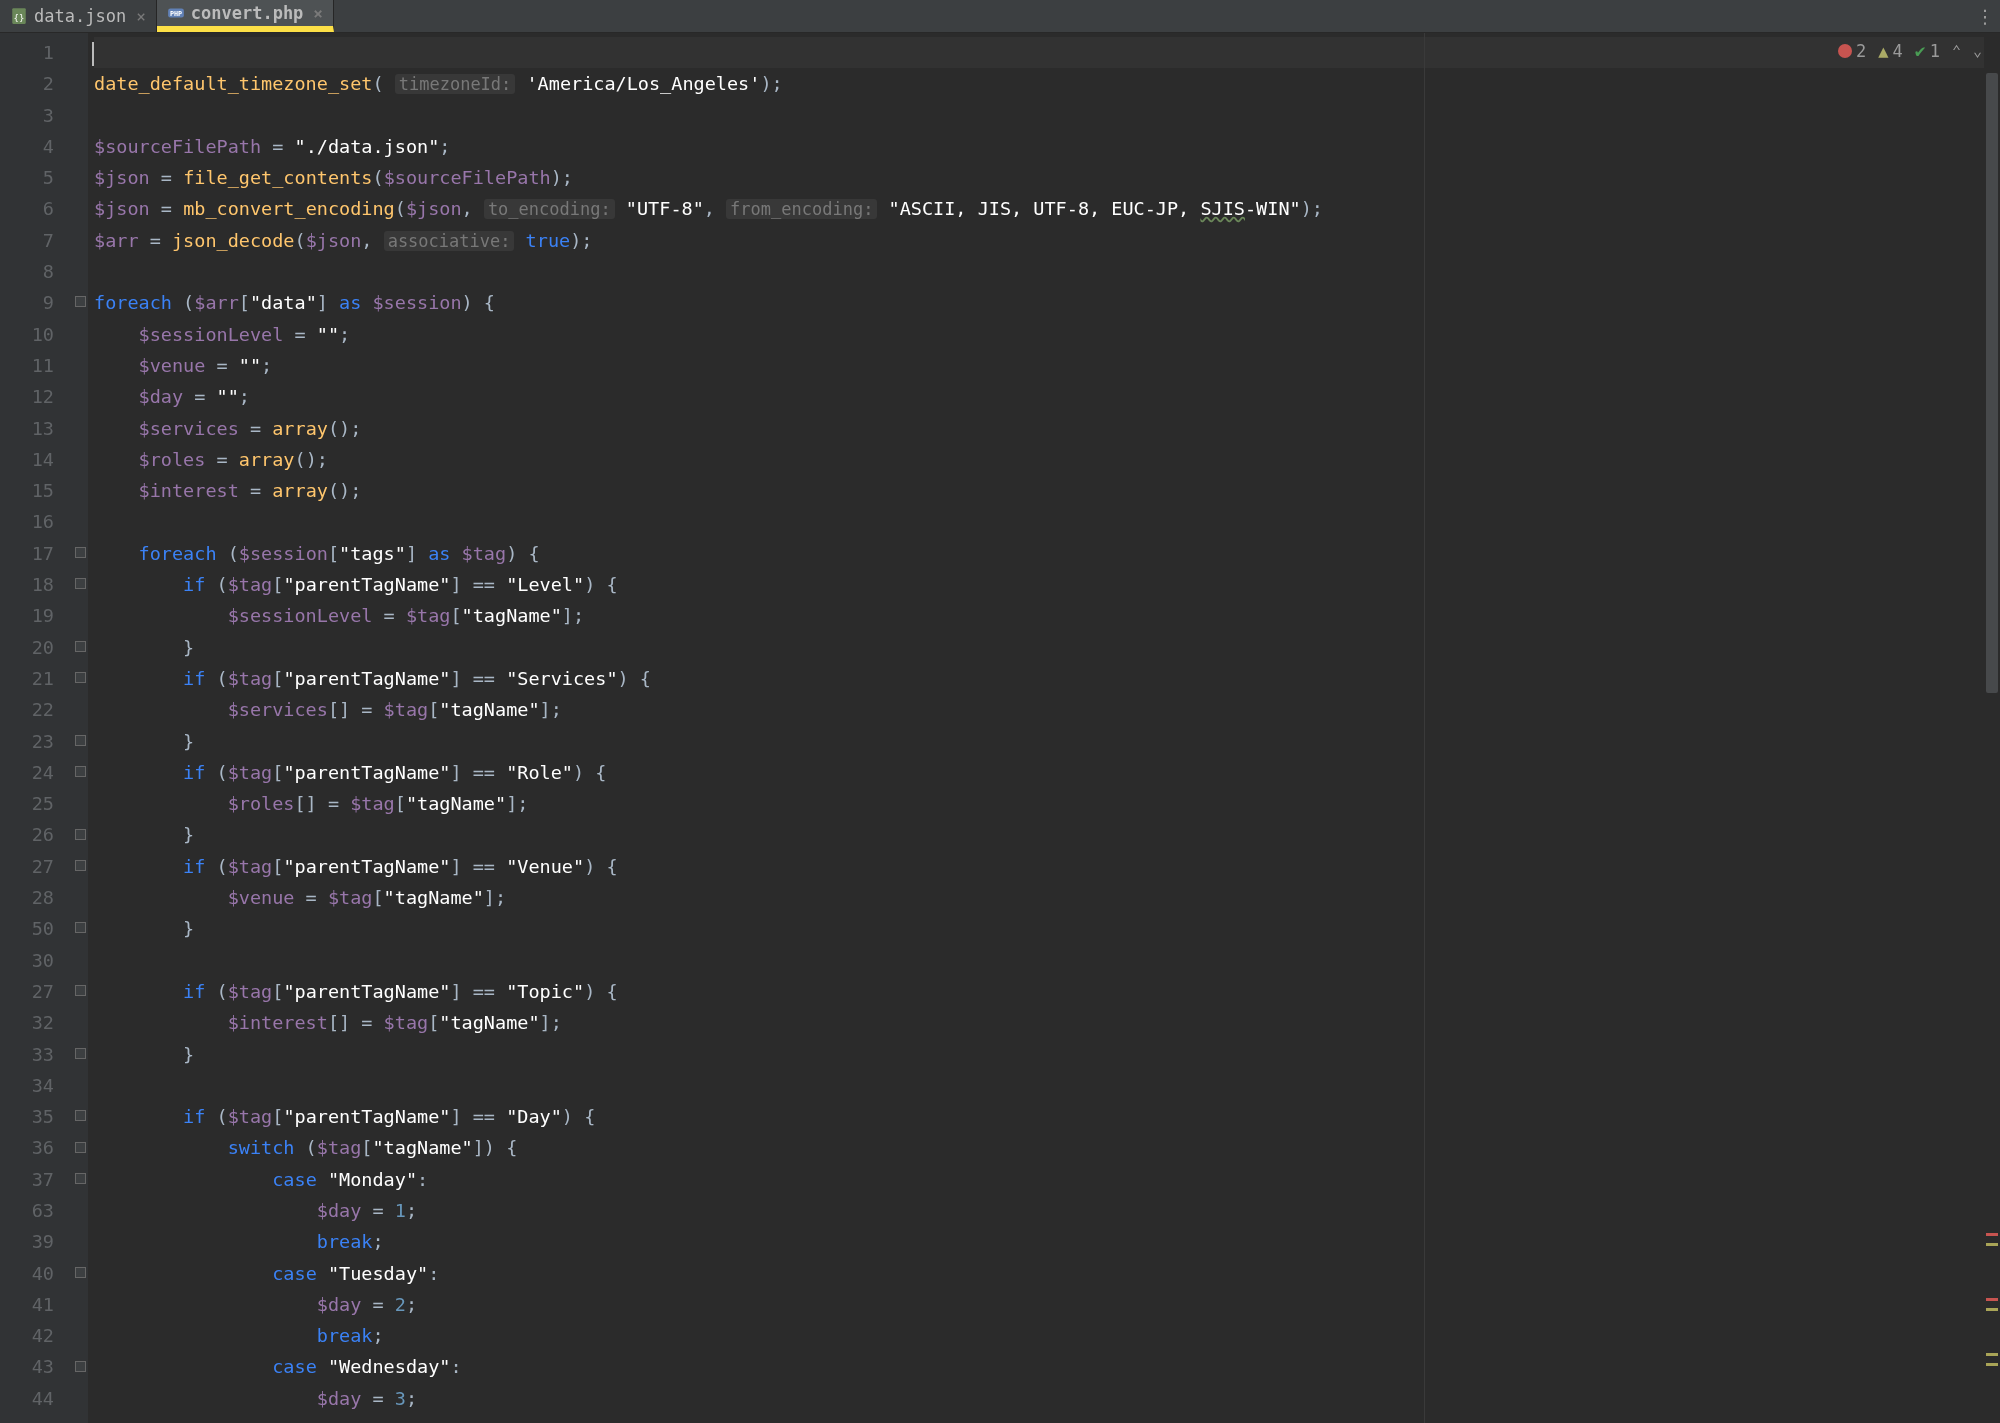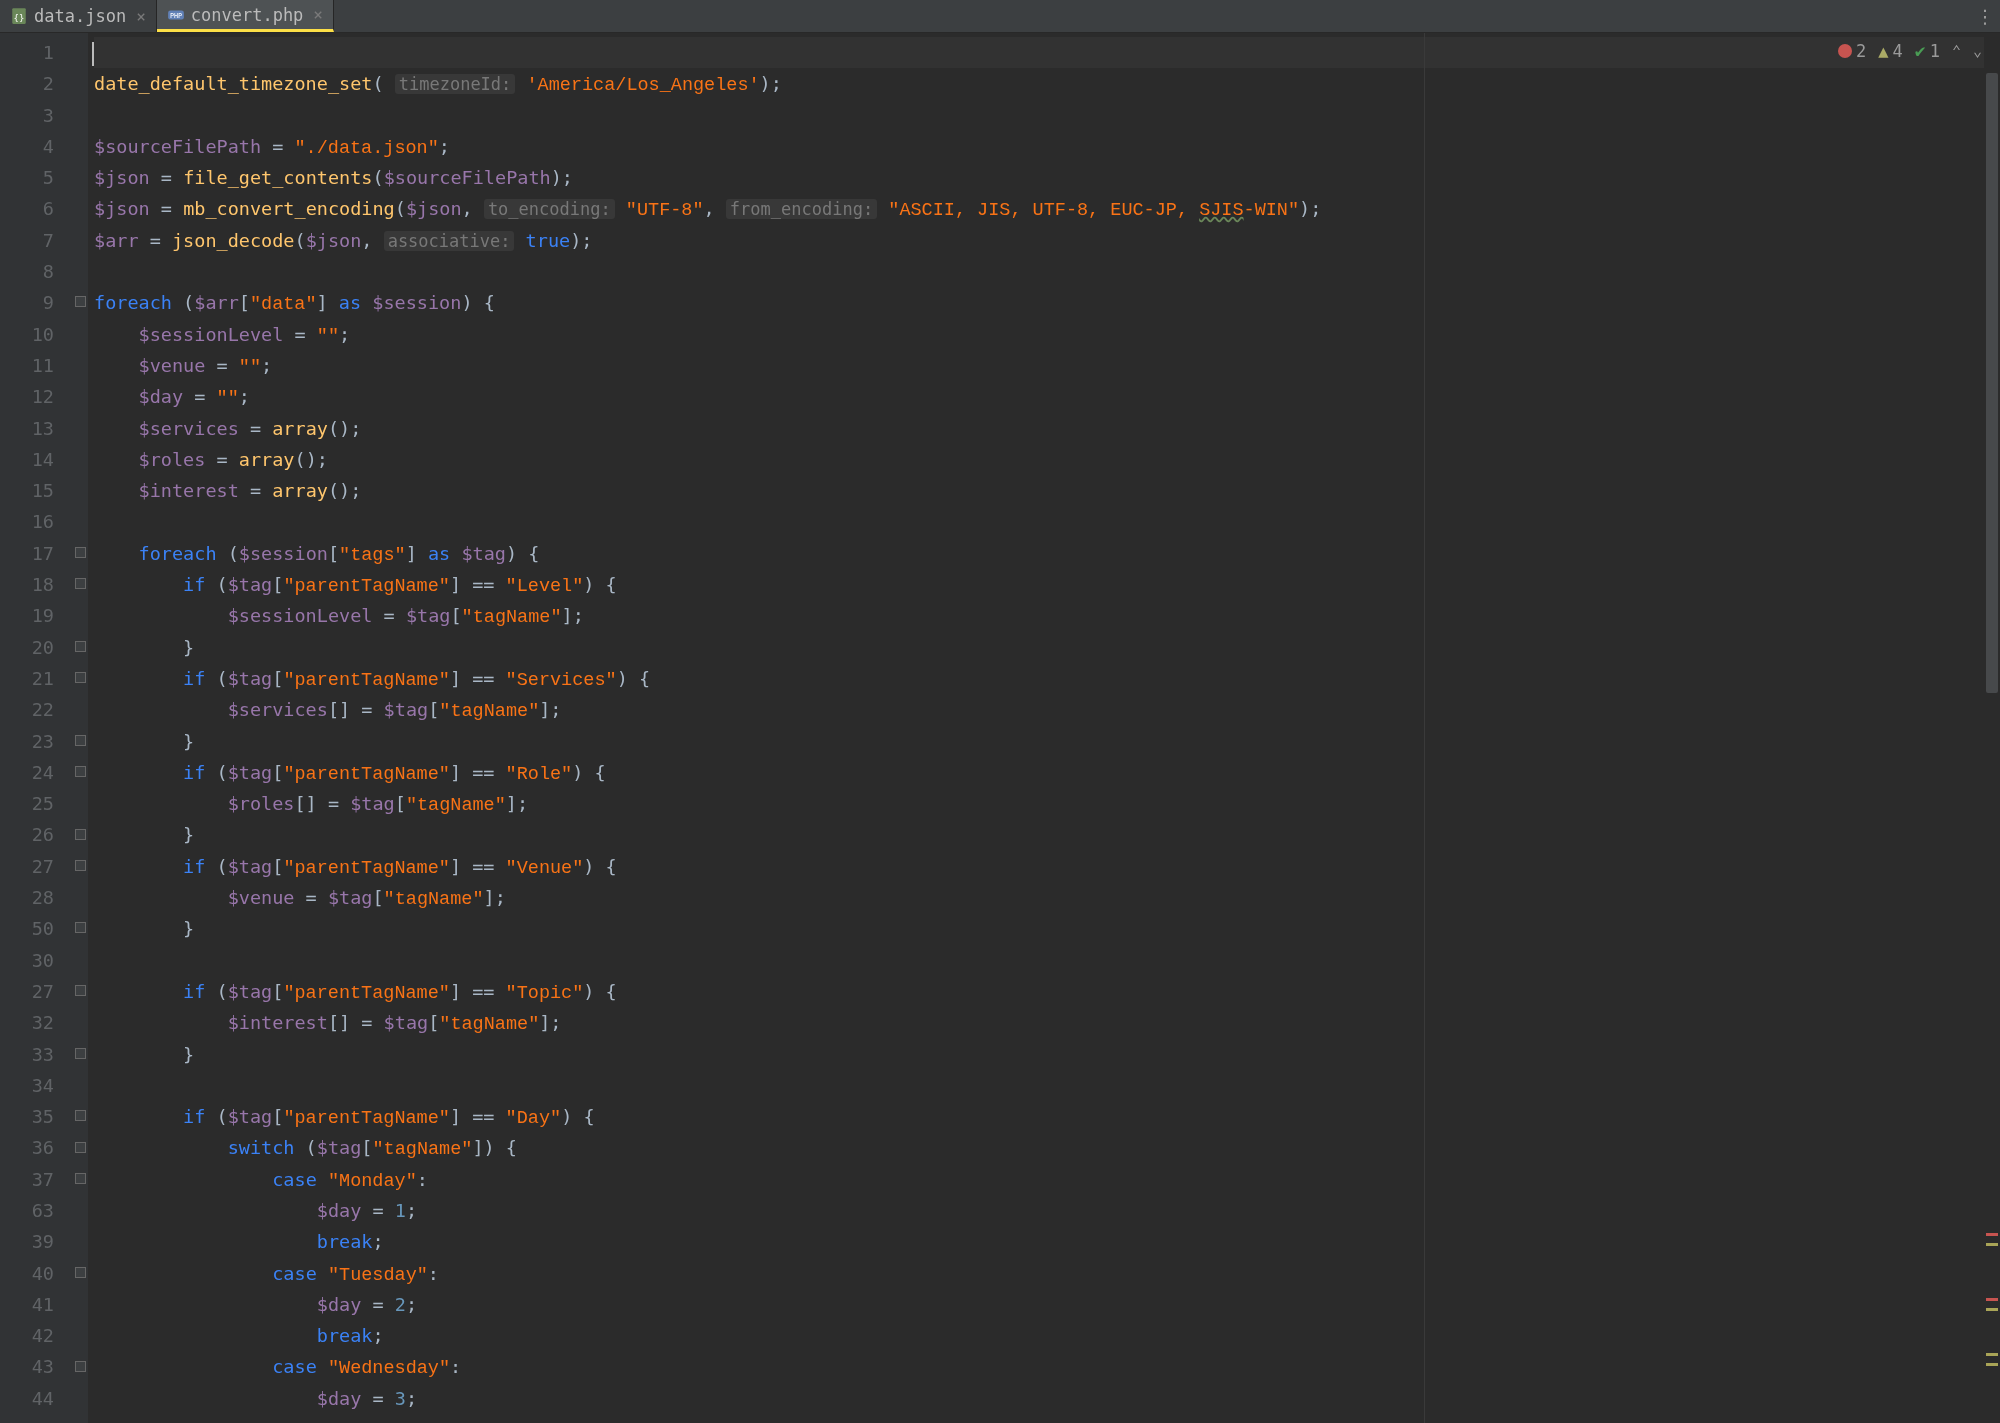--- a/index.html
+++ b/index.html
@@ -25,21 +25,22 @@
   align-items: center;
   padding: 0 10px;
   gap: 6px;
   font-size: 17px;
   color: #bbbbbb;
   border-right: 1px solid #262626;
   cursor: pointer;
 }
 .tab.active {
   background: #4e5254;
-  border-bottom: 3px solid #fde047;
+  border-bottom: 6px solid #fde047;
+  font-weight: bold;
 }
 .tab .file-icon { width: 18px; height: 18px; }
 .tab .close-x { color: #7a7a7a; font-size: 16px; margin-left: 4px; }
 .tab-bar .spacer { flex: 1; }
 .more-menu { width: 30px; display:flex; align-items:center; justify-content:center; color:#a0a0a0; cursor:pointer; }
 
 
 .editor-wrap {
   display: flex;
   height: calc(1423px - 33px);
@@ -89,21 +90,21 @@
 .cursor-line { background: #323232; }
 .caret {
   display:inline-block; width:2px; height:24px; background:#bbbbbb;
   vertical-align: middle; margin-left:-2px;
 }
 
 
 .kw   { color: #3b82f6; }     
 .fn   { color: #ffc66d; }     
 .var  { color: #9876aa; }     
-.str  { color: #f97316; font-family: Liberation Mono, monospace; }     
+.str  { color: #ffffff; }     
 .num  { color: #6897bb; }
 .tag  { color: #e8bf6a; }     
 .hint { color: #787878; background:#383838; padding:0 4px; border-radius:3px; font-size:17px; }
 .wavy-green { text-decoration: underline wavy #6a8759; text-decoration-skip-ink: none; }
 
 
 .right-margin-line {
   position: absolute;
   left: 1424px;
   top: 33px;

